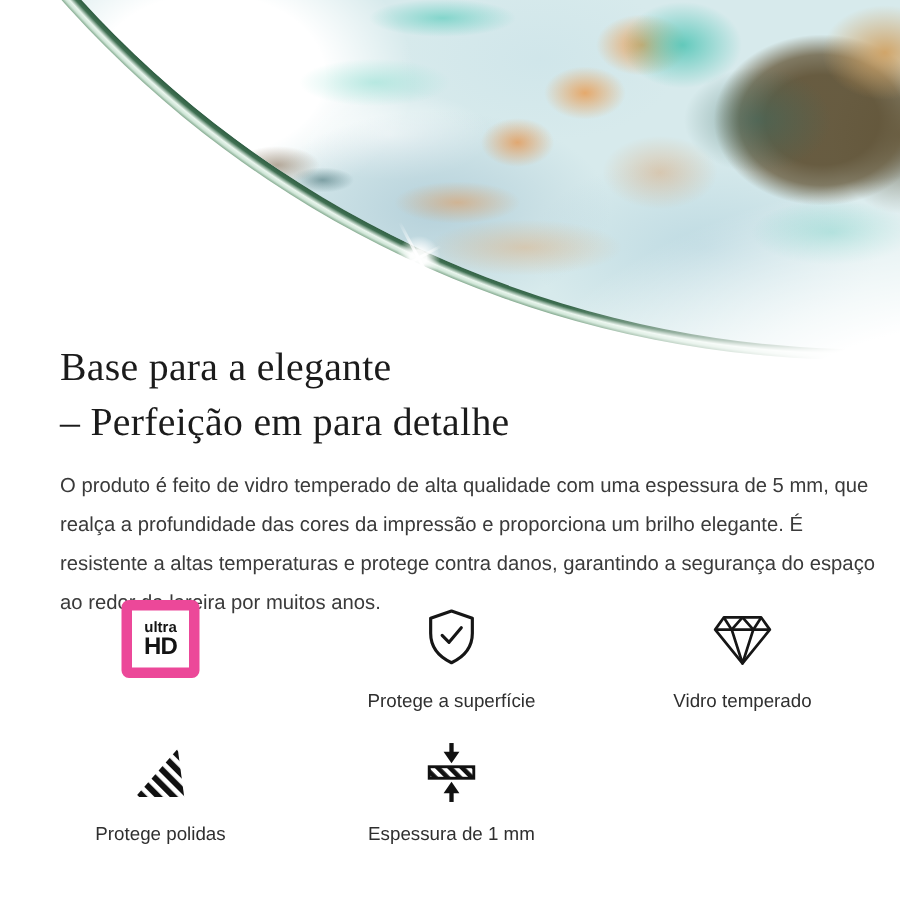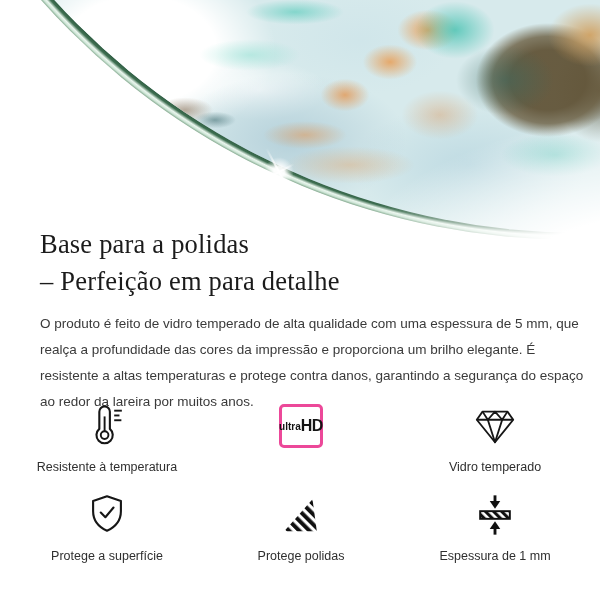--- a/index.html
+++ b/index.html
@@ -59,22 +59,22 @@
     font-size:26.5px;line-height:37px;margin:0 0 11px 0;letter-spacing:0.2px;}
   .title span{display:block;}
   .desc{margin:0;font-size:13.5px;line-height:26px;color:#3a3a3a;}
 
   
   .features{position:absolute;left:10px;top:402px;width:582px;
     display:grid;grid-template-columns:repeat(3,194px);row-gap:16px;}
   .feature{display:flex;flex-direction:column;align-items:center;}
   .ficon{height:48px;display:flex;align-items:center;justify-content:center;margin-bottom:10px;}
   .flabel{font-size:12.5px;color:#2f2f2f;line-height:15px;text-align:center;}
-  .hd-box{width:38px;height:38px;border:3px solid #ec4899;border-radius:5px;
-    display:flex;flex-direction:row;align-items:center;justify-content:center;color:#141414;}
+  .hd-box{width:38px;height:38px;border:7px solid #ec4899;border-radius:5px;
+    display:flex;flex-direction:column;align-items:center;justify-content:center;color:#141414;}
   .hd-top{font-size:10px;font-weight:600;line-height:11px;}
   .hd-bottom{font-size:16px;font-weight:800;line-height:16px;letter-spacing:-0.5px;}
   svg{display:block;}
 </style>
 </head>
 <body>
 
 <div class="page">
 
   <div class="hero">
@@ -83,71 +83,58 @@
     <div class="hero-fade"></div>
     <div class="sparkle">
       <div class="glow"></div>
       <div class="ray-a"></div>
       <div class="ray-b"></div>
     </div>
   </div>
 
   <div class="content">
     <h1 class="title">
-        <span>Base para a polidas</span>
+        <span>Base para a elegante</span>
         <span>– Perfeição em para detalhe</span>
       </h1>
     <p class="desc">O produto é feito de vidro temperado de alta qualidade com uma espessura de 5 mm, que realça a profundidade das cores da impressão e proporciona um brilho elegante. É resistente a altas temperaturas e protege contra danos, garantindo a segurança do espaço ao redor da lareira por muitos anos.</p>
   </div>
 
   <div class="features">
 
-    <div class="feature">
-      <div class="ficon">
-        <svg width="46" height="46" viewBox="0 0 48 48" fill="none" stroke="#161616">
-          <path d="M16 9 A5.5 5.5 0 0 1 27 9 L27 27 A8.5 8.5 0 1 1 16 27 Z" stroke-width="2.2"></path>
-          <circle cx="21.5" cy="33.5" r="4" stroke-width="2"></circle>
-          <line x1="21.5" y1="14" x2="21.5" y2="29.3" stroke-width="2"></line>
-          <line x1="31.5" y1="8" x2="39.5" y2="8" stroke-width="2"></line>
-          <line x1="31.5" y1="13" x2="37" y2="13" stroke-width="2"></line>
-          <line x1="31.5" y1="18" x2="39" y2="18" stroke-width="2"></line>
-        </svg>
-      </div>
-      <div class="flabel">Resistente à temperatura</div>
-    </div>
 
     <div class="feature">
       <div class="ficon">
         <div class="hd-box">
           <div class="hd-top">ultra</div>
           <div class="hd-bottom">HD</div>
         </div>
       </div>
     </div>
 
     <div class="feature">
       <div class="ficon">
+        <svg width="46" height="46" viewBox="0 0 48 48" fill="none" stroke="#161616">
+          <path d="M24 4.5 L38.5 9.5 V20 C38.5 29.5 32.5 36.5 24 40.5 C15.5 36.5 9.5 29.5 9.5 20 V9.5 Z" stroke-width="2.2" stroke-linejoin="round"></path>
+          <path d="M17.5 21.5 L22.3 26.3 L30.8 16.2" stroke-width="2.2" stroke-linecap="round" stroke-linejoin="round"></path>
+        </svg>
+      </div>
+      <div class="flabel">Protege a superfície</div>
+    </div>
+
+    <div class="feature">
+      <div class="ficon">
         <svg width="46" height="46" viewBox="0 0 48 48" fill="none" stroke="#161616" stroke-width="1.9" stroke-linejoin="round">
           <path d="M11 9 H37 L43 17.5 L24 41 L5 17.5 Z"></path>
           <path d="M5 17.5 H43"></path>
           <path d="M11 9 L16.5 17.5 L24 9 L31.5 17.5 L37 9"></path>
           <path d="M16.5 17.5 L24 41 L31.5 17.5"></path>
         </svg>
       </div>
       <div class="flabel">Vidro temperado</div>
-    </div>
-
-    <div class="feature">
-      <div class="ficon">
-        <svg width="46" height="46" viewBox="0 0 48 48" fill="none" stroke="#161616">
-          <path d="M24 4.5 L38.5 9.5 V20 C38.5 29.5 32.5 36.5 24 40.5 C15.5 36.5 9.5 29.5 9.5 20 V9.5 Z" stroke-width="2.2" stroke-linejoin="round"></path>
-          <path d="M17.5 21.5 L22.3 26.3 L30.8 16.2" stroke-width="2.2" stroke-linecap="round" stroke-linejoin="round"></path>
-        </svg>
-      </div>
-      <div class="flabel">Protege a superfície</div>
     </div>
 
     <div class="feature">
       <div class="ficon">
         <svg width="46" height="46" viewBox="0 0 48 48">
           <defs>
             <pattern id="hatch1" width="7.5" height="7.5" patternUnits="userSpaceOnUse" patternTransform="rotate(-45)">
               <rect width="7.5" height="7.5" fill="#ffffff"></rect>
               <rect width="4.2" height="7.5" fill="#111111"></rect>
             </pattern>

